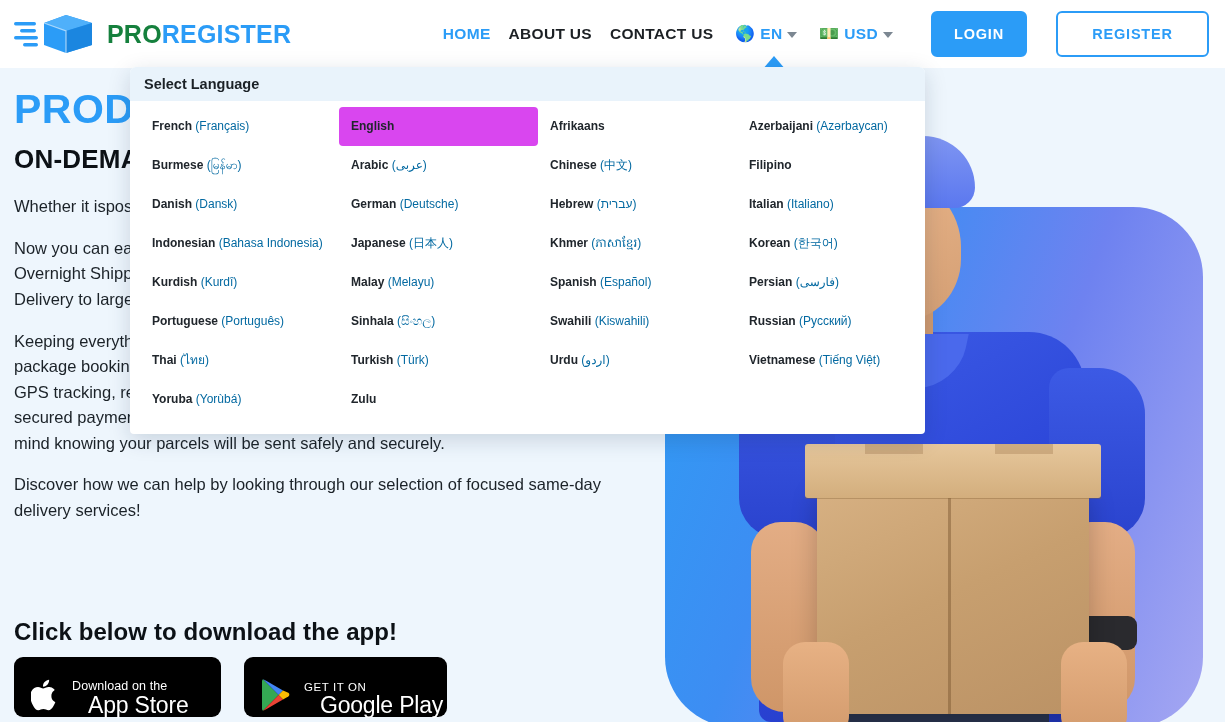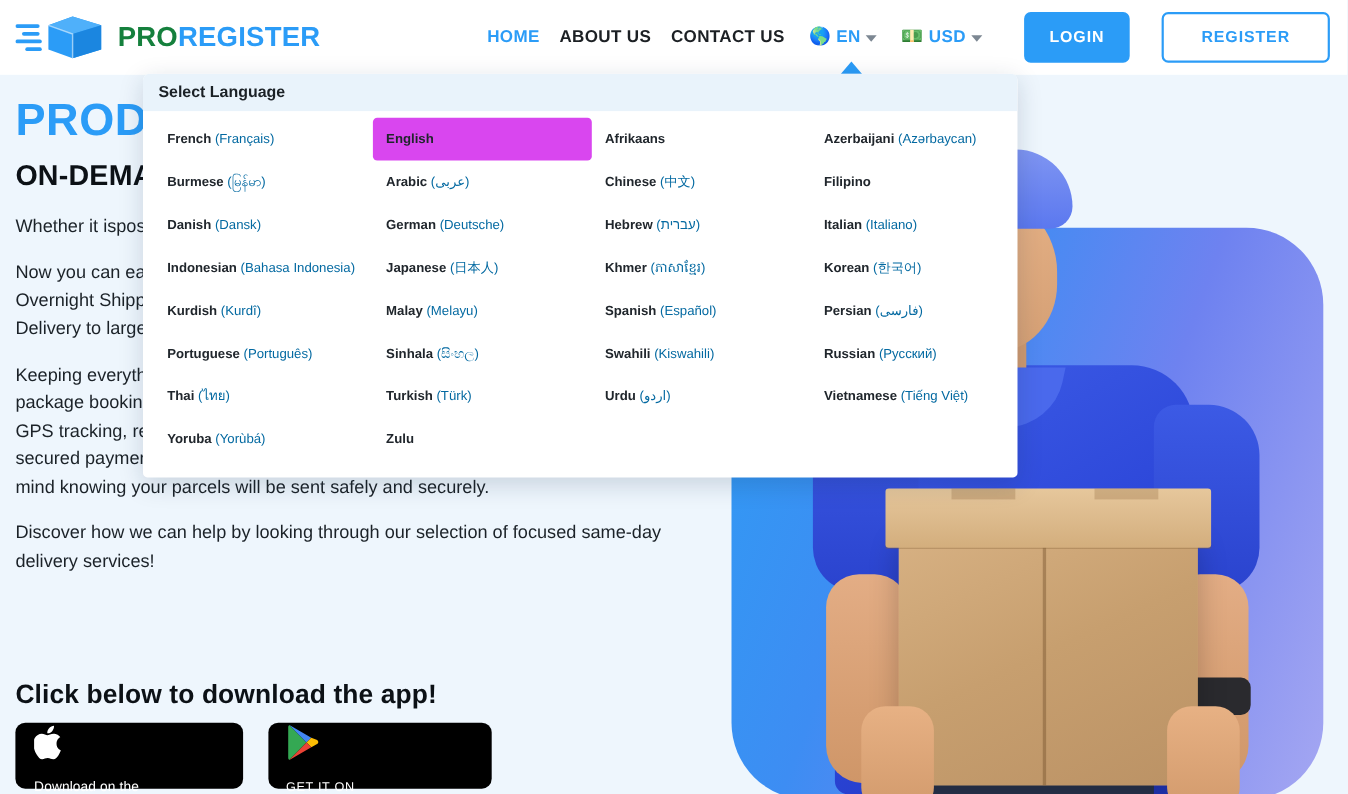--- a/index.html
+++ b/index.html
@@ -317,24 +317,23 @@
   #app-download { position: absolute; left: 14px; top: 618px; z-index: 10; }
   #app-download-heading {
     font-size: 24px; font-weight: bold; color: #0c1116;
     letter-spacing: .1px;
     margin-bottom: 11px;
   }
   #store-badges { display: flex; gap: 23px; }
   .store-badge {
     background: #000000;
     border-radius: 9px;
-    display: flex; align-items: flex-start;
+    display: flex; align-items: flex-end;
     cursor: pointer;
     height: 60px;
-    flex-direction: column;
   }
   #appstore-badge { width: 207px; padding-left: 17px; gap: 11px; }
   #googleplay-badge { width: 203px; padding-left: 16px; gap: 12px; }
   .badge-text { color: #ffffff; line-height: 1.05; }
   .badge-small { font-size: 12.5px; display: block; letter-spacing: .1px; }
   .badge-large { font-size: 23px; font-weight: normal; display: block; letter-spacing: -.2px; margin-left: 16px; }
   #googleplay-badge .badge-small { font-size: 11.5px; letter-spacing: .6px; }
 </style>
 </head>
 <body>

